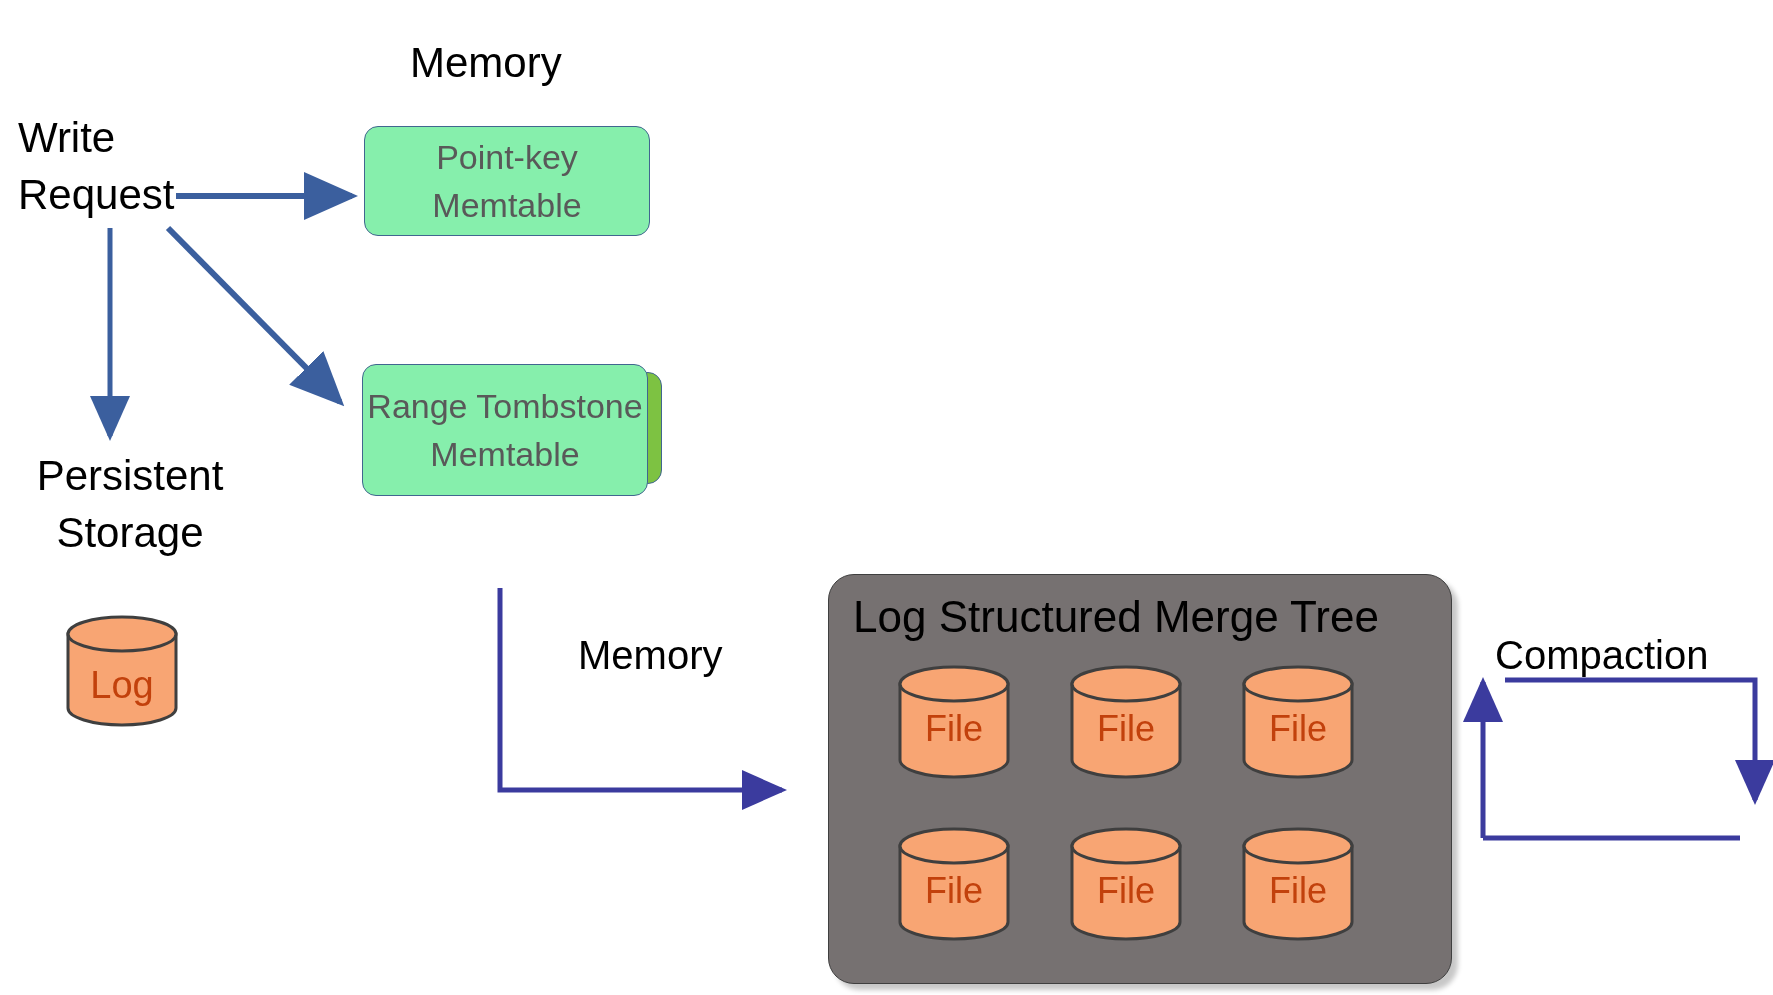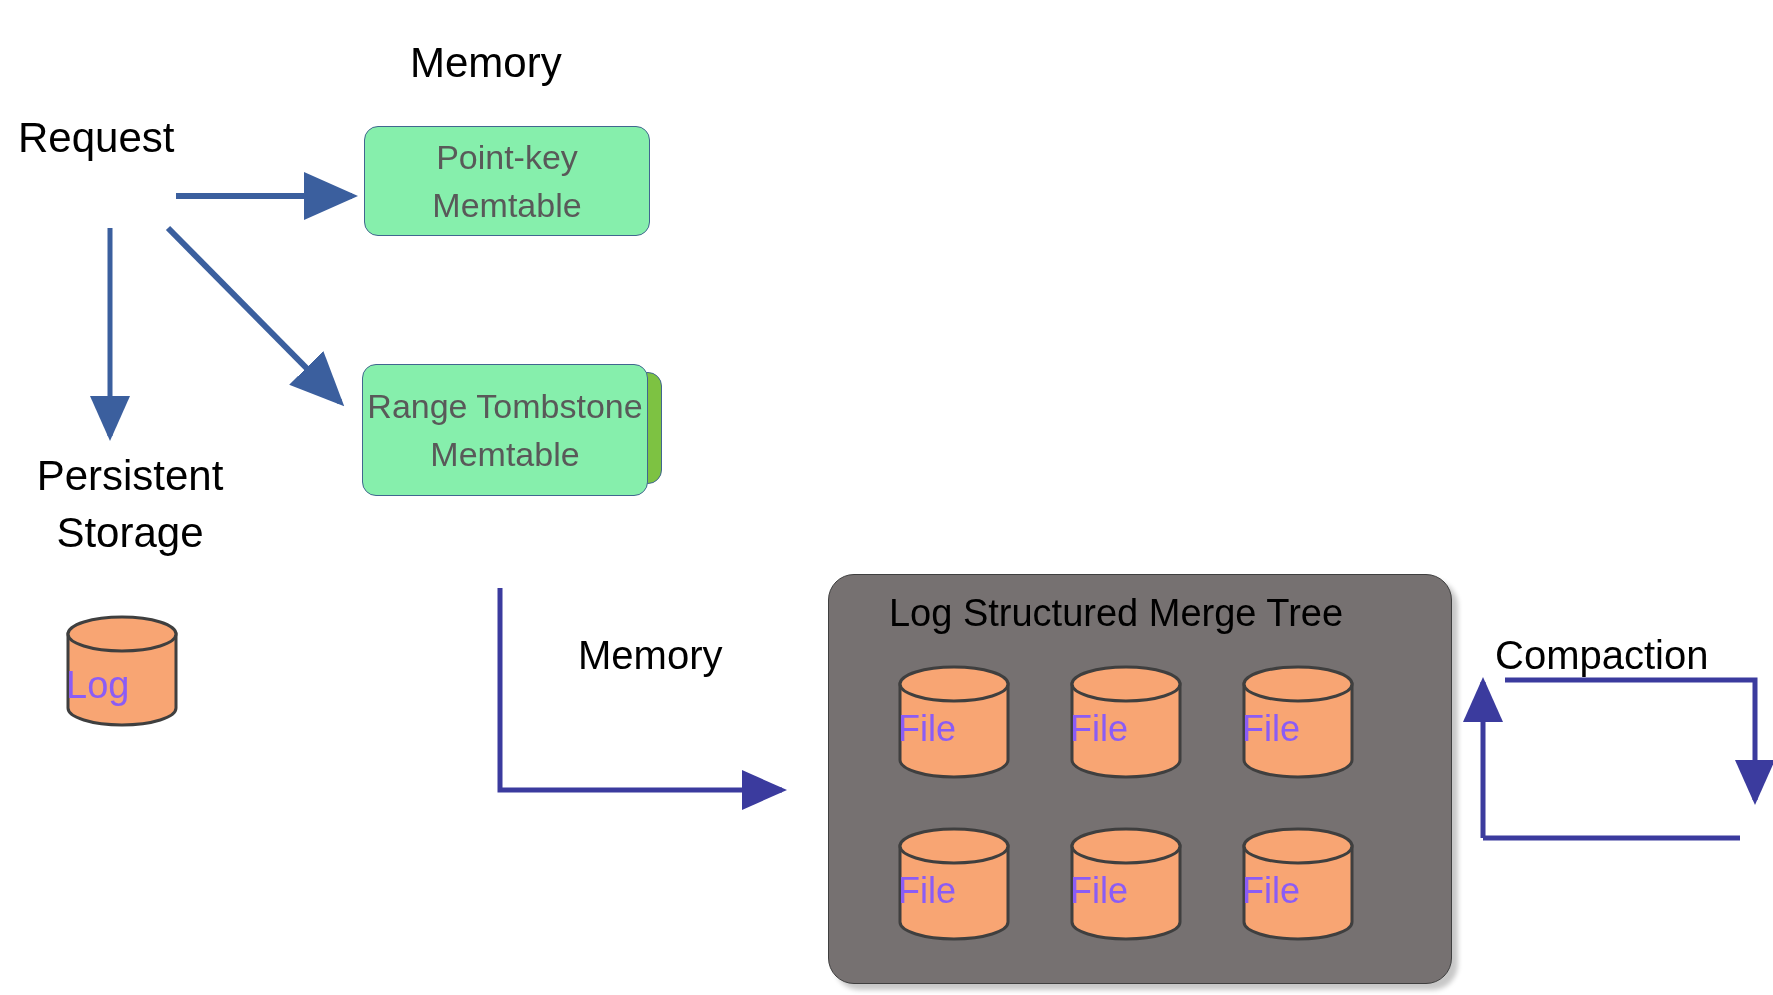--- a/index.html
+++ b/index.html
@@ -50,21 +50,21 @@
   }
   #compaction-label {
     left: 1495px; top: 632px;
     font-size: 40px;
   }
   #lsm-title {
     position: absolute;
     left: 836px; top: 592px;
     width: 560px;
     text-align: center;
-    font-size: 38px;
+    font-size: 44px;
     color: #000000;
     font-family: "Liberation Sans", sans-serif;
     white-space: nowrap;
   }
 
   
   .memtable {
     position: absolute;
     background: #86efac;
     border: 1.5px solid #41668f;
@@ -108,22 +108,22 @@
     box-sizing: border-box;
   }
 
   
   .cylinder {
     position: absolute;
   }
   .cylinder .cyl-label {
     position: absolute;
     left: 0; right: 0;
-    text-align: left;
-    color: #8b5cf6;
+    text-align: center;
+    color: #c2410c;
     font-family: "Liberation Sans", sans-serif;
     pointer-events: none;
   }
 
   svg { display: block; overflow: visible; }
 
   #arrows-layer {
     position: absolute;
     left: 0; top: 0;
     width: 1773px; height: 995px;
@@ -131,20 +131,21 @@
   }
 </style>
 </head>
 <body>
 
 <div id="canvas">
 
   <div class="lbl" id="memory-label">Memory</div>
 
   <div class="lbl" id="write-request-label">
+    <div>Write</div>
     <div>Request</div>
   </div>
 
   <div class="lbl" id="persistent-storage-label">
     <div>Persistent</div>
     <div>Storage</div>
   </div>
 
   <div class="lbl" id="flush-label">Memory</div>
 

